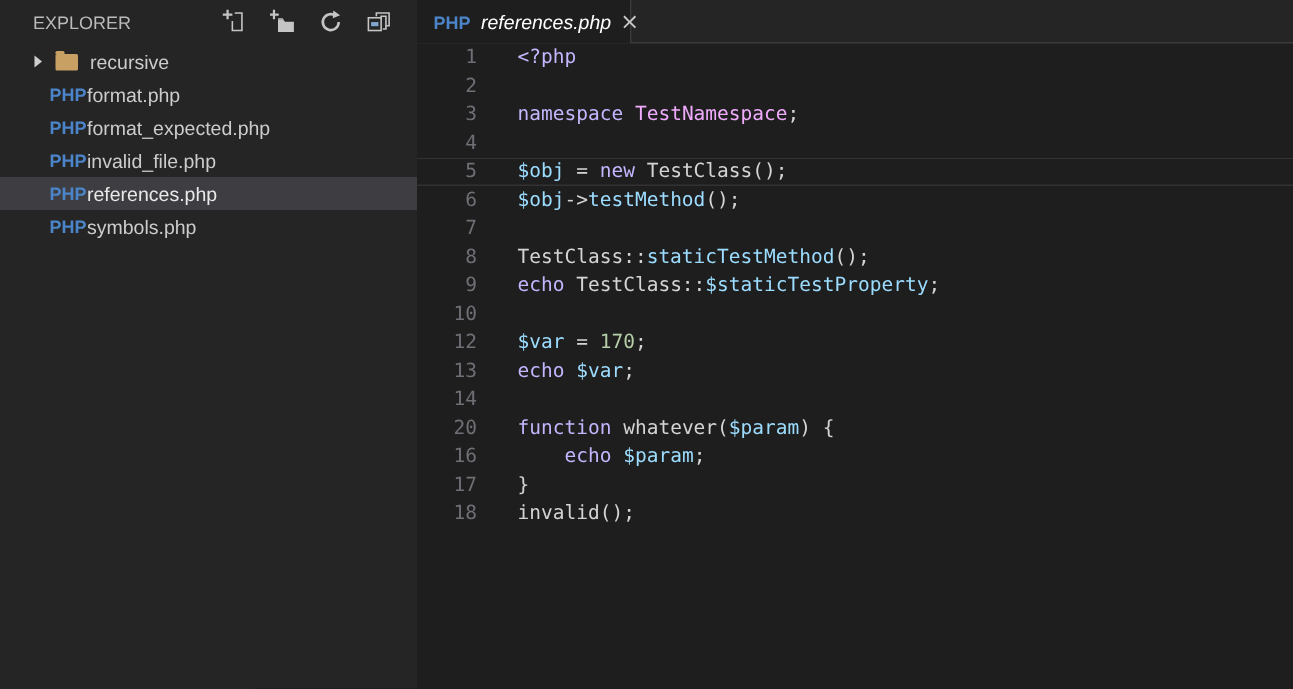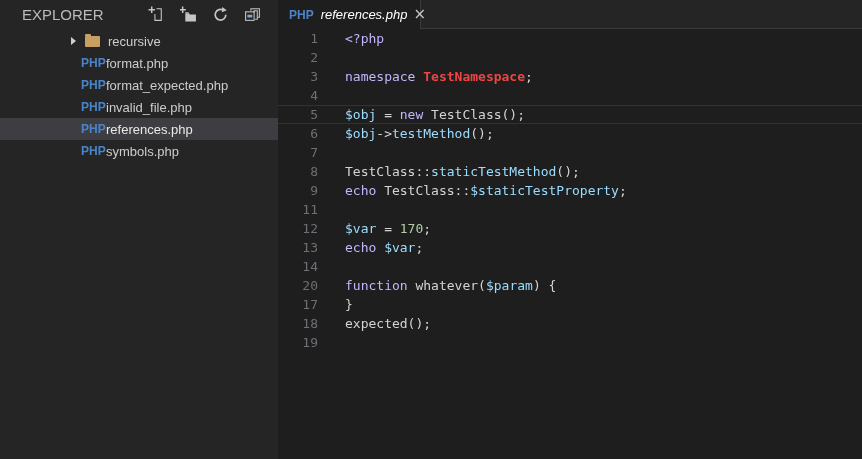--- a/index.html
+++ b/index.html
@@ -13,32 +13,32 @@
 
   
   .sidebar {
     width: 278px; min-width: 278px; height: 100%;
     background: #252526; display: flex; flex-direction: column;
   }
   .sidebar-header {
     height: 29px; display: flex; align-items: center;
     justify-content: space-between; padding: 0 17px 0 22px;
   }
-  .sidebar-title { font-size: 15px; color: #BBBBBB; text-align: right; }
+  .sidebar-title { font-size: 12px; color: #BBBBBB; text-align: right; }
   .sidebar-actions { display: flex; gap: 15px; align-items: center; }
   .icon-btn {
     background: none; border: none; padding: 0; margin: 0;
     width: 17px; height: 17px; cursor: pointer; display: block;
   }
   .icon-btn svg { display: block; }
 
   .file-tree { padding-top: 1px; }
   .row {
     height: 22px; display: flex; align-items: center;
-    font-size: 13px; color: #CCCCCC; cursor: pointer; width: 100%; padding-left: 48px;
+    font-size: 13px; color: #CCCCCC; cursor: pointer; width: 100%;
   }
   .row.selected { background: #3E3E42; color: #E9E9E9; }
   .row-indent { width: 33px; flex: none; }
   .chevron {
     margin-left: 23px; flex: none;
     width: 0; height: 0;
     border-top: 4px solid transparent; border-bottom: 4px solid transparent;
     border-left: 5px solid #CFCFCF;
   }
   .folder-icon {
@@ -93,21 +93,21 @@
   .code-line.current {
     box-shadow: inset 0 1px 0 #323234, inset 0 -1px 0 #323234;
   }
   .ln {
     flex: none; width: 40px; text-align: right;
     color: #6F6F76; margin-right: 27px;
   }
   .code-text { flex: 1; }
   .tok-kw   { color: #c4b5fd; }
   .tok-var  { color: #9CDCFE; }
-  .tok-type { color: #ef4444; font-weight: bold; }
+  .tok-type { color: #f0abfc; }
   .tok-num  { color: #B5CEA8; }
   .tok-def  { color: #D4D4D4; }
 </style>
 </head>
 <body>
 
 <div class="app">
 
   <aside class="sidebar">
     <div class="sidebar-header">
@@ -237,21 +237,21 @@
     <span class="code-text"><span class="tok-def">TestClass::</span><span class="tok-var">staticTestMethod</span><span class="tok-def">();</span></span>
   </div>
 
   <div class="code-line">
     <span class="ln">9</span>
     <span class="code-text"><span class="tok-kw">echo</span><span class="tok-def"> TestClass::</span><span class="tok-var">$staticTestProperty</span><span class="tok-def">;</span></span>
   </div>
 
 
   <div class="code-line">
-    <span class="ln">11</span>
+    <span class="ln">10</span>
     <span class="code-text"></span>
   </div>
 
   <div class="code-line">
     <span class="ln">12</span>
     <span class="code-text"><span class="tok-var">$var</span><span class="tok-def"> = </span><span class="tok-num">170</span><span class="tok-def">;</span></span>
   </div>
 
   <div class="code-line">
     <span class="ln">13</span>
@@ -261,31 +261,31 @@
   <div class="code-line">
     <span class="ln">14</span>
     <span class="code-text"></span>
   </div>
 
   <div class="code-line">
     <span class="ln">20</span>
     <span class="code-text"><span class="tok-kw">function</span><span class="tok-def"> whatever(</span><span class="tok-var">$param</span><span class="tok-def">) {</span></span>
   </div>
 
+  <div class="code-line">
+    <span class="ln">16</span>
+    <span class="code-text"><span class="tok-def">    </span><span class="tok-kw">echo</span><span class="tok-def"> </span><span class="tok-var">$param</span><span class="tok-def">;</span></span>
+  </div>
 
   <div class="code-line">
     <span class="ln">17</span>
     <span class="code-text"><span class="tok-def">}</span></span>
   </div>
 
   <div class="code-line">
     <span class="ln">18</span>
-    <span class="code-text"><span class="tok-def">expected();</span></span>
-  </div>
-
-  <div class="code-line">
-    <span class="ln">19</span>
-    <span class="code-text"></span>
-  </div>
+    <span class="code-text"><span class="tok-def">invalid();</span></span>
+  </div>
+
 </div>
   </main>
 
 </div>
 
 </body></html>

